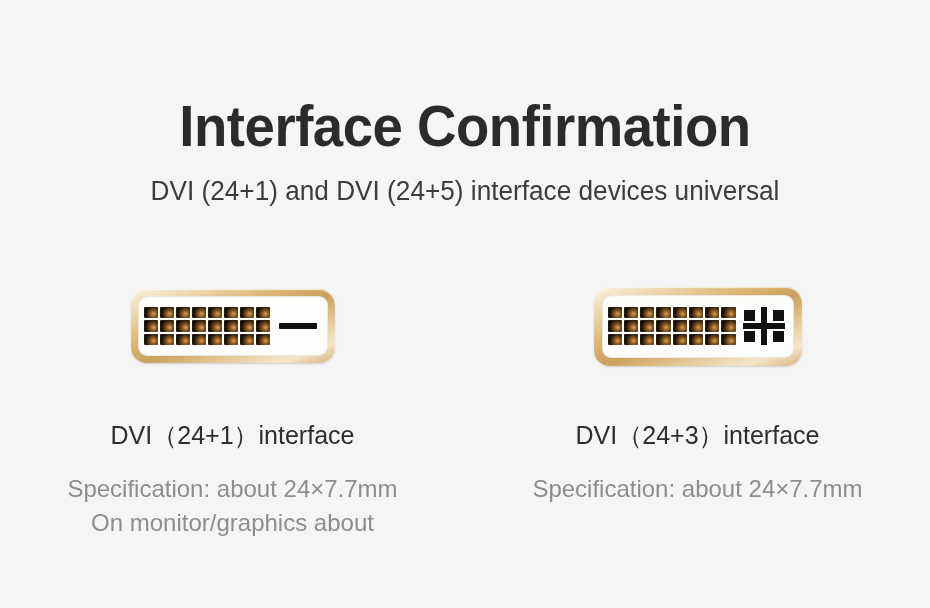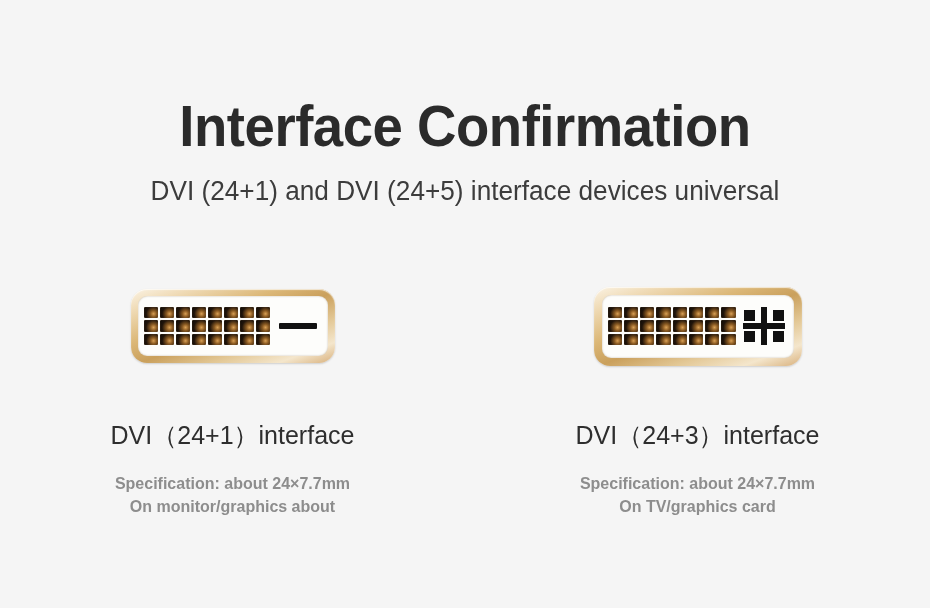--- a/index.html
+++ b/index.html
@@ -194,22 +194,22 @@
     font-size: 25px;
     font-weight: 400;
     color: #2e2e2e;
     white-space: nowrap;
     line-height: 1.1;
   }
   .spec {
     margin-top: 22px;
     text-align: center;
     color: #8d8d8d;
-    font-size: 16px;
-    font-weight: 700;
+    font-size: 24px;
+    font-weight: 400;
     line-height: 1.45;
   }
   .spec div { white-space: nowrap; }
 </style>
 </head>
 <body>
 
 <div class="page">
 
   <div class="heading">
@@ -308,19 +308,18 @@
               </span>
             </div>
           </div>
         </div>
       </div>
 
       <div class="caption">DVI（24+3）interface</div>
 
       <div class="spec">
         <div>Specification: about 24×7.7mm</div>
-        <div>On TV/graphics card</div>
       </div>
 
     </div>
 
   </div>
 </div>
 
 </body></html>

